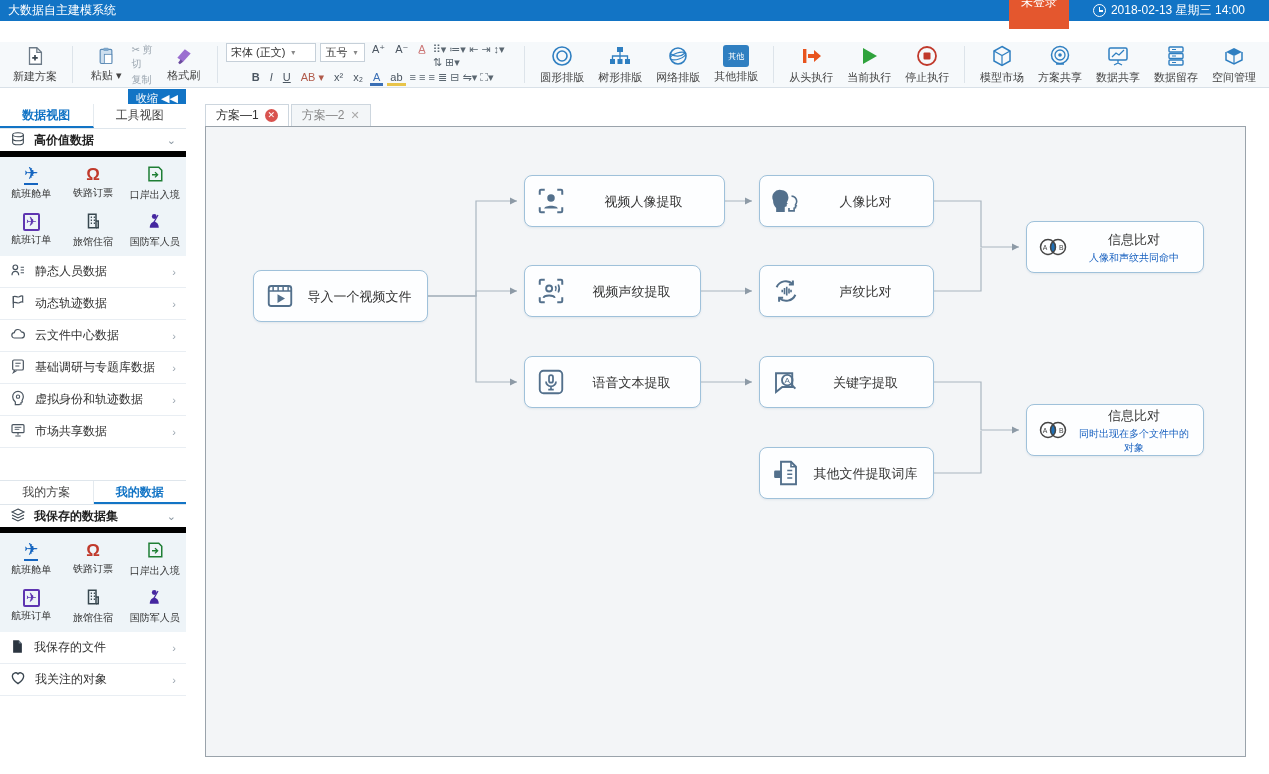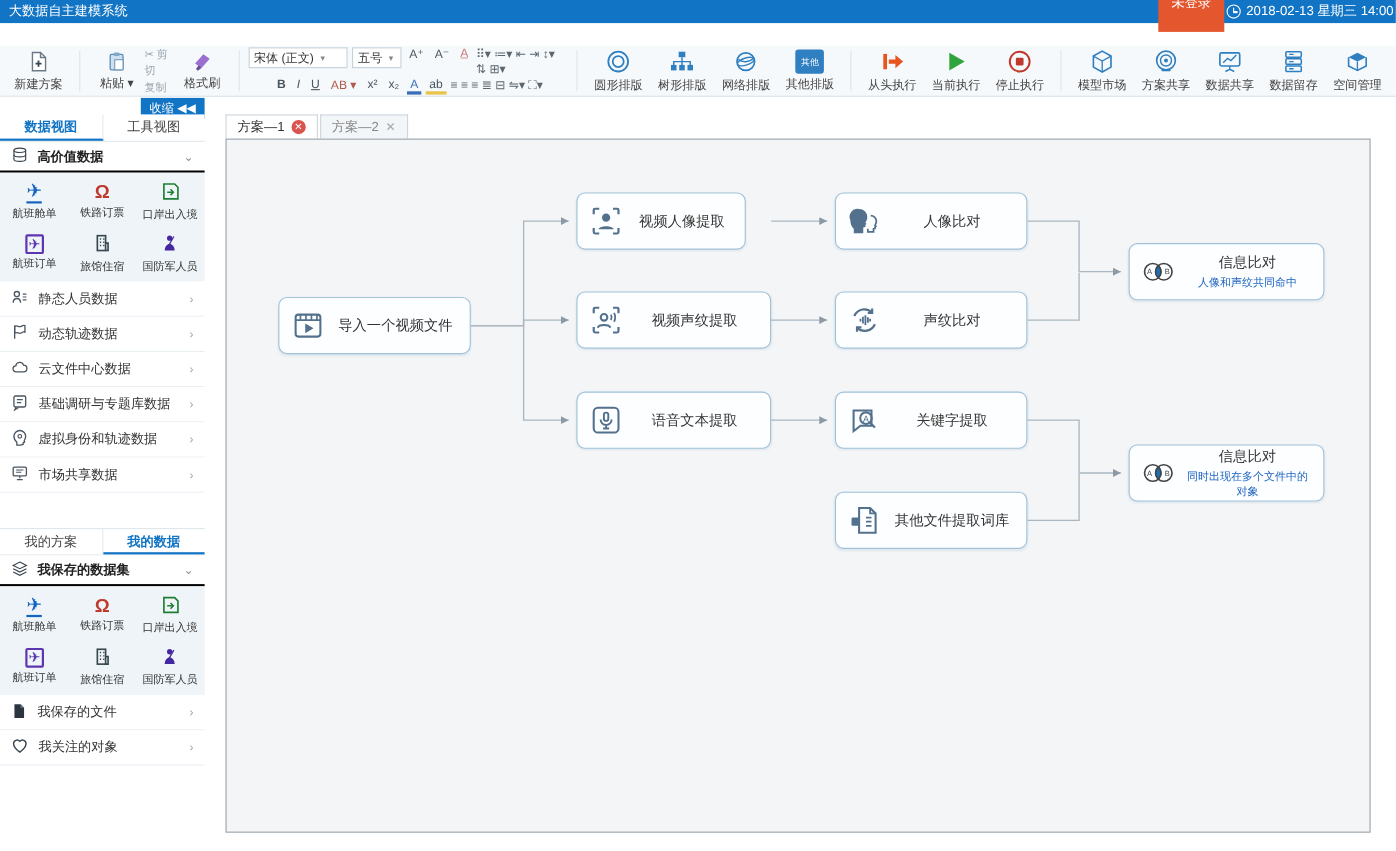--- a/index.html
+++ b/index.html
@@ -4,21 +4,21 @@
 <style>
   * { margin:0; padding:0; box-sizing:border-box; }
   html,body { width:1269px; height:774px; background:#fff; font-family:"Liberation Sans","DejaVu Sans",sans-serif; overflow:hidden; }
   #app { position:relative; width:1269px; height:774px; background:#fff; }
 
   
   .titlebar { position:absolute; left:0; top:0; width:1269px; height:21px; background:#1274c5; color:#fff; display:flex; align-items:center; font-size:12px; }
   .titlebar .app-title { padding-left:8px; }
   .titlebar .spacer { flex:1; }
   .login-badge { background:#e4572e; color:#fff; padding:2px 12px; height:37px; line-height:17px; font-size:12px; cursor:pointer; }
-  .clock-area { display:flex; align-items:center; gap:5px; padding:0 2px; font-size:12px;text-align:right; }
+  .clock-area { display:flex; align-items:center; gap:5px; padding:0 24px; font-size:12px;text-align:right; }
   .clock-icon { width:13px; height:13px; border:1.5px solid #fff; border-radius:50%; position:relative; display:inline-block; }
   .clock-icon:before { content:""; position:absolute; left:5px; top:2px; width:1.5px; height:4px; background:#fff; }
   .clock-icon:after { content:""; position:absolute; left:5px; top:5px; width:4px; height:1.5px; background:#fff; }
 
   
   .ribbon-tabs { position:absolute; left:0; top:21px; width:1269px; height:21px; background:#fbfcfd; display:flex; align-items:flex-end; border-bottom:1px solid #e2e8ee; }
   .rtab { min-width:56px; text-align:center; font-size:12px; color:#333; padding:3px 14px 2px; border:1px solid transparent; cursor:pointer; }
   .rtab.active { background:#fff; border-color:#c9d4de; border-bottom-color:#fff; color:#000; }
   .collapse-toolbar { margin-left:auto; font-size:12px; color:#555; padding-right:14px; cursor:pointer; }
 
@@ -40,21 +40,21 @@
   .glyphbar { display:flex; align-items:center; gap:5px; color:#5a6670; font-size:11px; }
   .other-badge { width:26px; height:22px; background:#2f7fc1; color:#fff; font-size:8px; border-radius:3px; display:flex; align-items:center; justify-content:center; }
 
   
   .sidebar { position:absolute; left:0; top:88px; width:186px; height:626px; background:#fff; font-size:12px; }
   .collapse-btn { position:absolute; right:0; top:1px; background:#1274c5; color:#fff; font-size:11px; padding:2px 8px; display:flex; gap:4px; align-items:center; cursor:pointer; }
   .view-tabs { position:absolute; left:0; top:16px; width:186px; height:25px; display:flex; border-bottom:1px solid #dfe6ec; background:#fff; }
   .vtab { flex:1; text-align:center; line-height:23px; color:#444; cursor:pointer; border-right:1px solid #e4eaef; }
   .vtab:last-child { border-right:none; }
   .vtab.active { color:#1274c5; border-bottom:2px solid #1274c5; font-weight:bold; }
-  .sec-head { display:flex; align-items:center; gap:8px; height:28px; padding:0 10px; border-bottom:2px solid #000000; color:#222; font-weight:bold; cursor:pointer; background:#fff; }
+  .sec-head { display:flex; align-items:center; gap:8px; height:28px; padding:0 10px; border-bottom:6px solid #000000; color:#222; font-weight:bold; cursor:pointer; background:#fff; }
   .sec-head .chev { margin-left:auto; color:#8a97a2; font-weight:normal; font-size:11px; }
   .item-grid { display:grid; grid-template-columns:repeat(3,1fr); background:#eef4f8; padding:4px 2px; gap:3px; }
   .grid-item { display:flex; flex-direction:column; align-items:center; justify-content:center; height:44px; cursor:pointer; gap:2px; }
   .grid-item .glabel { font-size:10px; color:#333; white-space:nowrap; }
   .gi-glyph { font-size:17px; line-height:18px; }
   .cat-row { display:flex; align-items:center; gap:9px; height:32px; padding:0 10px; border-bottom:1px solid #e9eef3; color:#333; cursor:pointer; background:#fff; }
   .cat-row .arrow { margin-left:auto; color:#9aa5af; font-size:11px; }
   .side-gap { height:32px; background:#fff; }
   .my-tabs { display:flex; border-top:1px solid #dfe6ec; border-bottom:1px solid #dfe6ec; height:25px; background:#fff; }
 
@@ -533,21 +533,21 @@
       <span class="nicon">
         <svg width="30" height="30" viewBox="0 0 24 24">
             <rect x="3" y="4" width="18" height="16" rx="2" fill="none" stroke="#53708c" stroke-width="1.5"></rect>
             <path d="M3 8h18M6.5 4v4M10.5 4v4M14.5 4v4M18.5 4v4" stroke="#53708c" stroke-width="1.2"></path>
             <path d="M10 10.5l6 3.5-6 3.5z" fill="#53708c"></path>
           </svg>
       </span>
       <span class="ntext"><span class="nlabel">导入一个视频文件</span></span>
     </div>
 
-    <div class="node" style="left:318px;top:48px;width:154px;height:52px">
+    <div class="node" style="left:318px;top:48px;width:201px;height:52px">
       <span class="nicon">
         <svg width="30" height="30" viewBox="0 0 24 24">
             <path d="M3 7V4a1 1 0 0 1 1-1h3M17 3h3a1 1 0 0 1 1 1v3M21 17v3a1 1 0 0 1-1 1h-3M7 21H4a1 1 0 0 1-1-1v-3" fill="none" stroke="#53708c" stroke-width="1.6"></path>
             <circle cx="12" cy="9.5" r="3" fill="#53708c"></circle>
             <path d="M6.5 18c.8-3 10.2-3 11 0z" fill="#53708c"></path>
           </svg>
       </span>
       <span class="ntext"><span class="nlabel">视频人像提取</span></span>
     </div>
     <div class="node" style="left:318px;top:138px;width:177px;height:52px">

